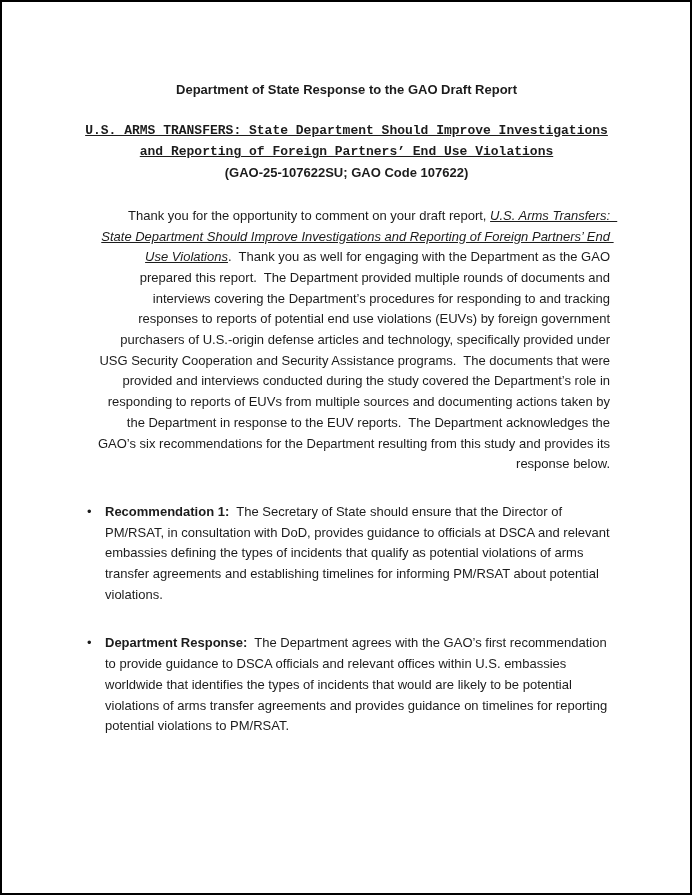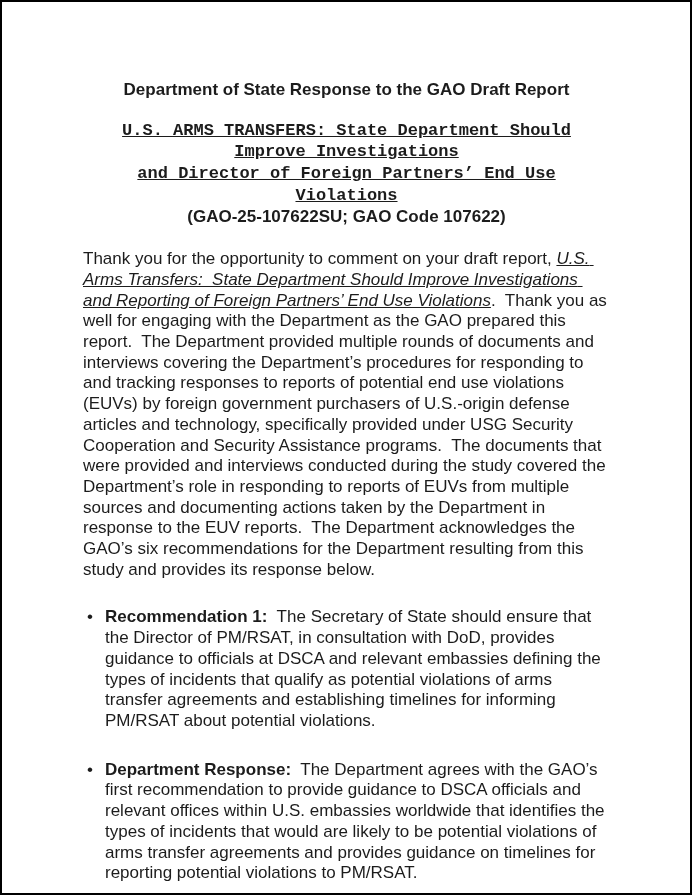--- a/index.html
+++ b/index.html
@@ -16,40 +16,40 @@
     background: #ffffff;
     font-family: "Liberation Sans", sans-serif;
     color: #1c1c1c;
     overflow: hidden;
   }
   .content {
     box-sizing: border-box;
     width: 100%;
     height: 100%;
     padding: 78px 80px 40px 81px;
-    font-size: 17px;
+    font-size: 13px;
     line-height: 20.7px;
   }
   .doc-title {
     font-weight: bold;
     text-align: center;
   }
   .doc-subtitle {
     margin-top: 19px;
     font-weight: bold;
     text-align: center;
   }
   .u {
     text-decoration: underline;
     font-family: Liberation Mono, monospace;
   }
   .intro {
-    margin: 22px 0 0 0;
+    margin: 22px 0 0 12px;
     white-space: pre-wrap;
-    text-align: left;
+    text-align: right;
   }
   .iu {
     font-style: italic;
     text-decoration: underline;
   }
   .rec-heading {
     margin-top: 31px;
     font-weight: bold;
   }
   .rec-list {
@@ -77,21 +77,21 @@
 </head>
 <body>
 
 <div class="page">
   <div class="content">
 
     <div class="doc-title">Department of State Response to the GAO Draft Report</div>
 
     <div class="doc-subtitle">
       <div><span class="u">U.S. ARMS TRANSFERS:  State Department Should Improve Investigations</span></div>
-      <div><span class="u">and Director of Foreign Partners’ End Use Violations</span></div>
+      <div><span class="u">and Reporting of Foreign Partners’ End Use Violations</span></div>
       <div>(GAO-25-107622SU; GAO Code 107622)</div>
     </div>
 
     <p class="intro"><span>Thank you for the opportunity to comment on your draft report, </span><span class="iu">U.S. Arms Transfers:  State Department Should Improve Investigations and Reporting of Foreign Partners’ End Use Violations</span><span>.  Thank you as well for engaging with the Department as the GAO prepared this report.  The Department provided multiple rounds of documents and interviews covering the Department’s procedures for responding to and tracking responses to reports of potential end use violations (EUVs) by foreign government purchasers of U.S.-origin defense articles and technology, specifically provided under USG Security Cooperation and Security Assistance programs.  The documents that were provided and interviews conducted during the study covered the Department’s role in responding to reports of EUVs from multiple sources and documenting actions taken by the Department in response to the EUV reports.  The Department acknowledges the GAO’s six recommendations for the Department resulting from this study and provides its response below.</span></p>
 
 
     <ul class="rec-list">
 
       <li class="rec-item">
         <span class="marker">•</span>

